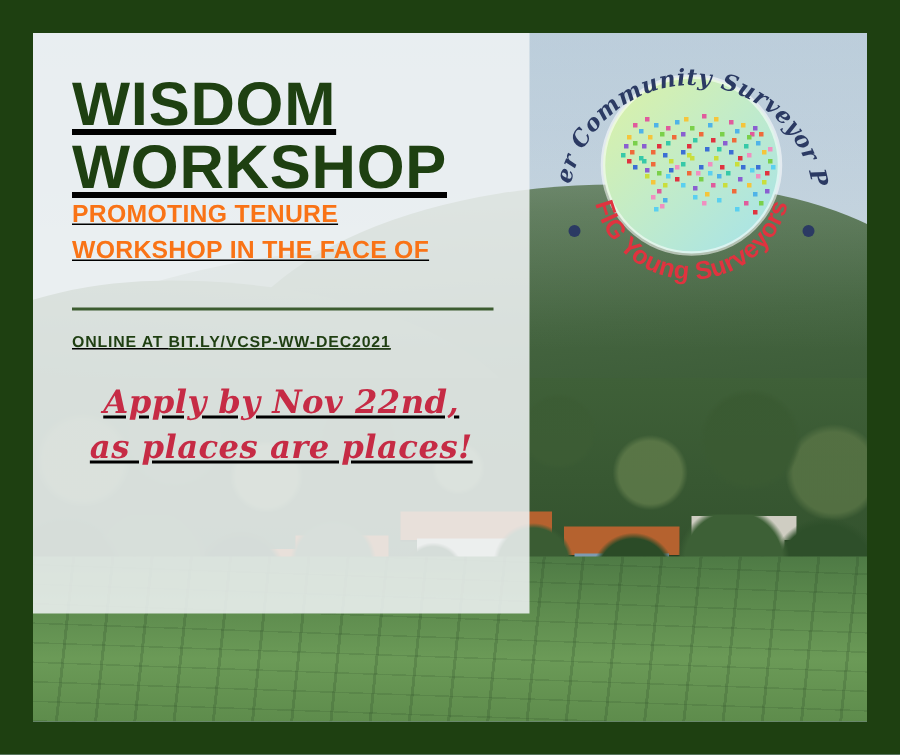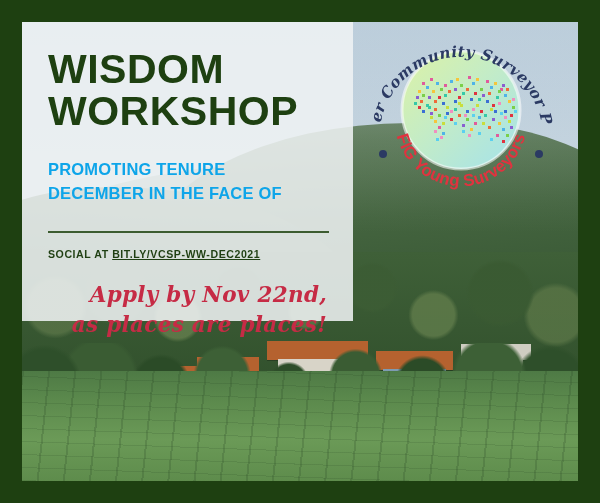--- a/index.html
+++ b/index.html
@@ -83,47 +83,48 @@
       radial-gradient(circle at 95% 60%,#2e4f2a 0 6%,transparent 7%);
   }
   .photo-haze{
     position:absolute;inset:0;
     background:linear-gradient(180deg,rgba(200,214,222,.42) 0%,rgba(200,214,222,.12) 26%,rgba(255,255,255,0) 46%);
     pointer-events:none;
   }
 
   
   .panel{
-    position:absolute;left:22px;top:22px;width:331px;height:299px;
+    position:absolute;left:22px;top:22px;width:331px;height:387px;
     background:rgba(239,242,243,.87);
+    text-decoration:underline;
   }
   .panel-inner{padding:26px 26px 0 26px;}
 
   .title{
     color:#1e4011;font-weight:bold;font-size:41px;line-height:1.03;
     letter-spacing:.5px;margin:0 0 0 0;
   }
   .title-l2{margin-top:0;}
   .subtitle{
-    color:#0ea5e9;font-weight:bold;font-size:16.5px;line-height:1.42;
-    letter-spacing:.2px;margin-top:26px;
+    color:#f97316;font-weight:bold;font-size:16.5px;line-height:1.42;
+    letter-spacing:.2px;
   }
   .rule{
     height:2px;background:#3c5c30;margin:26px 0 0 0;width:281px;
   }
   .meta{
     color:#1f3f12;font-weight:bold;font-size:10.6px;letter-spacing:.55px;
     margin-top:20px;
   }
   .meta2{margin-top:15px;}
   .link{text-decoration:underline;}
   .cta{
     color:#c62b45;font-style:italic;font-weight:bold;
     font-family:"DejaVu Serif",serif;
-    font-size:21.5px;line-height:1.4;text-align:right;
+    font-size:21.5px;line-height:1.4;text-align:center;
     margin-top:20px;letter-spacing:.3px;
   }
 
   
   .logo{
     position:absolute;left:370px;top:22px;width:182px;height:182px;
   }
   .logo svg{display:block;width:182px;height:182px;overflow:visible;}
   .arc-text-top{
     font-family:"DejaVu Serif",serif;font-style:italic;font-weight:bold;
@@ -325,26 +326,26 @@
     </svg>
   </div>
 
   <div class="panel">
     <div class="panel-inner">
       <div class="title">WISDOM</div>
       <div class="title title-l2">WORKSHOP</div>
 
       <div class="subtitle">
         <div>PROMOTING TENURE</div>
-        <div>DECEMBER IN THE FACE OF</div>
+        <div>WORKSHOP IN THE FACE OF</div>
       </div>
 
       <div class="rule"></div>
 
-      <div class="meta meta2"><span>SOCIAL AT </span><span class="link">BIT.LY/VCSP-WW-DEC2021</span></div>
+      <div class="meta meta2"><span>ONLINE AT </span><span class="link">BIT.LY/VCSP-WW-DEC2021</span></div>
 
       <div class="cta">
         <div>Apply by Nov 22nd,</div>
         <div>as places  are places!</div>
       </div>
     </div>
   </div>
 
 </div>
 

